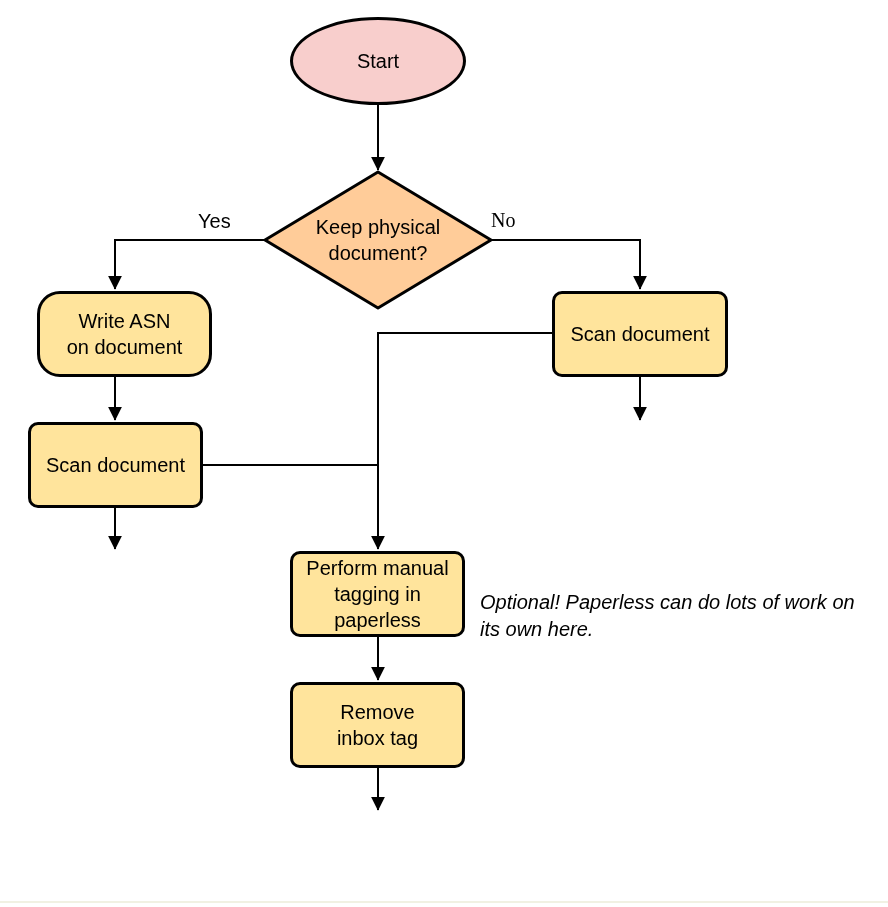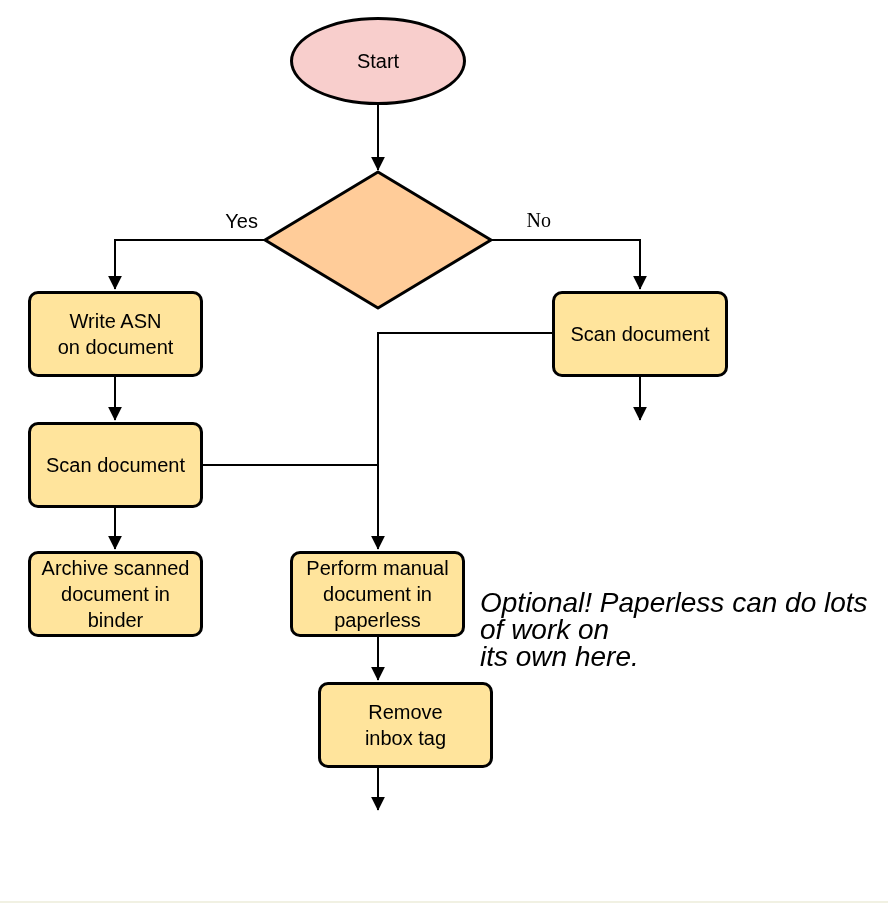--- a/index.html
+++ b/index.html
@@ -16,25 +16,25 @@
   svg.wires{position:absolute;left:0;top:0;width:888px;height:907px;}
   .node{position:absolute;display:flex;align-items:center;justify-content:center;
     text-align:center;font-size:20px;line-height:26px;white-space:pre-line;}
   .rect{width:175px;height:86px;background:var(--c-process);
     border:3px solid var(--c-stroke);border-radius:10px;}
   .terminal{width:176px;height:88px;background:var(--c-terminal);
     border:3px solid var(--c-stroke);border-radius:50%;}
   .diamond-label{position:absolute;left:278px;top:214px;width:200px;height:52px;
     display:flex;align-items:center;justify-content:center;text-align:center;
     font-size:20px;line-height:26px;white-space:pre-line;}
-  .edge-label{position:absolute;width:60px;text-align:right;font-size:20px;line-height:24px;}
+  .edge-label{position:absolute;width:60px;text-align:left;font-size:20px;line-height:24px;}
   .edge-label.yes{left:198px;top:209px;}
   .edge-label.no{left:491px;top:208px;font-family:Liberation Serif, serif;}
   .annotation{position:absolute;left:480px;top:589px;width:400px;
-    font-size:28px;line-height:27px;font-style:italic;white-space:pre-line;}
+    font-size:20px;line-height:27px;font-style:italic;white-space:pre-line;}
   .bottom-edge{position:absolute;left:0;top:901px;width:888px;height:2px;background:#f1f1e3;}
 </style>
 </head>
 <body>
 
 <div class="canvas">
 
   <svg class="wires" viewBox="0 0 888 907" xmlns="http://www.w3.org/2000/svg">
     <defs>
       <marker id="arw" viewBox="0 0 10 10" refX="9.5" refY="5" markerWidth="7" markerHeight="7" orient="auto-start-reverse" markerUnits="strokeWidth">
@@ -54,36 +54,35 @@
       <path d="M203,465 L378,465"></path>
       <path d="M552,333 L378,333 L378,549" marker-end="url(#arw)"></path>
       <path d="M378,637 L378,680" marker-end="url(#arw)"></path>
       <path d="M378,768 L378,810" marker-end="url(#arw)"></path>
     </g>
   </svg>
 
   <div class="node terminal" style="left:290px;top:17px;">Start</div>
 
 
+  <div class="diamond-label">Keep physical
+document?</div>
 
   <div class="edge-label yes">Yes</div>
   <div class="edge-label no">No</div>
 
-  <div class="node rect" style="left:28px;top:291px;">Write ASN
+  <div class="node rect" style="left:37px;top:291px;border-radius:23px;">Write ASN
 on document</div>
   <div class="node rect" style="left:28px;top:422px;">Scan document</div>
-  <div class="node rect" style="left:28px;top:551px;">Archive scanned
-document in
-binder</div>
 
   <div class="node rect" style="left:552px;top:291px;width:176px;">Scan document</div>
 
   <div class="node rect" style="left:290px;top:551px;">Perform manual
-document in
+tagging in
 paperless</div>
-  <div class="node rect" style="left:290px;top:682px;margin-left:28px;">Remove
+  <div class="node rect" style="left:290px;top:682px;">Remove
 inbox tag</div>
 
   <div class="annotation">Optional! Paperless can do lots of work on
 its own here.</div>
 
   <div class="bottom-edge"></div>
 </div>
 
 </body></html>

